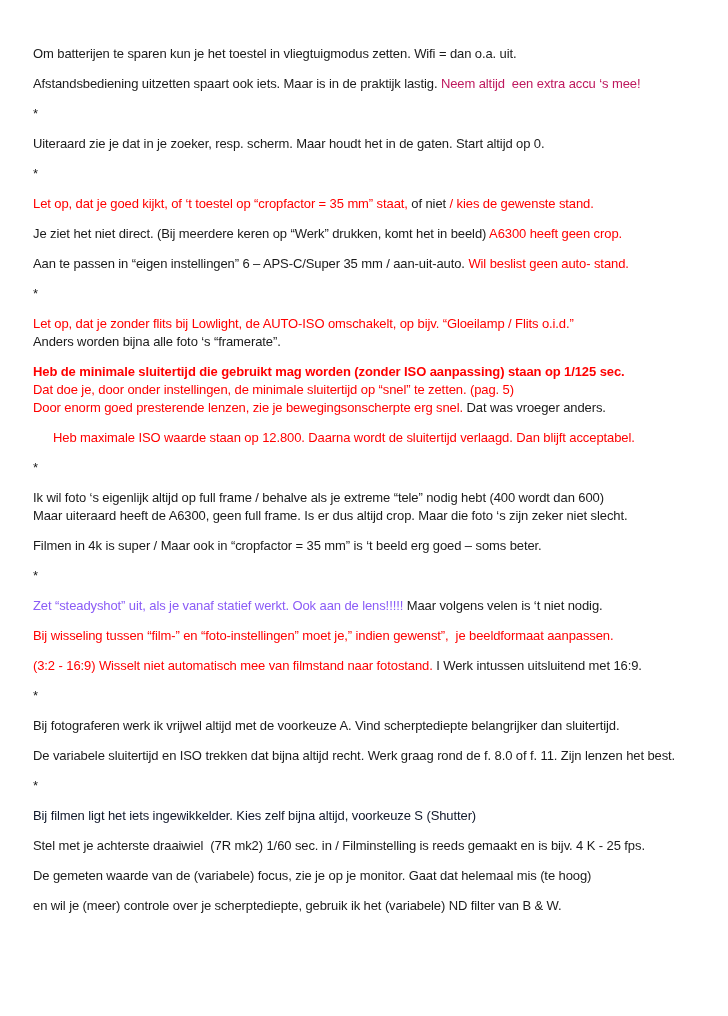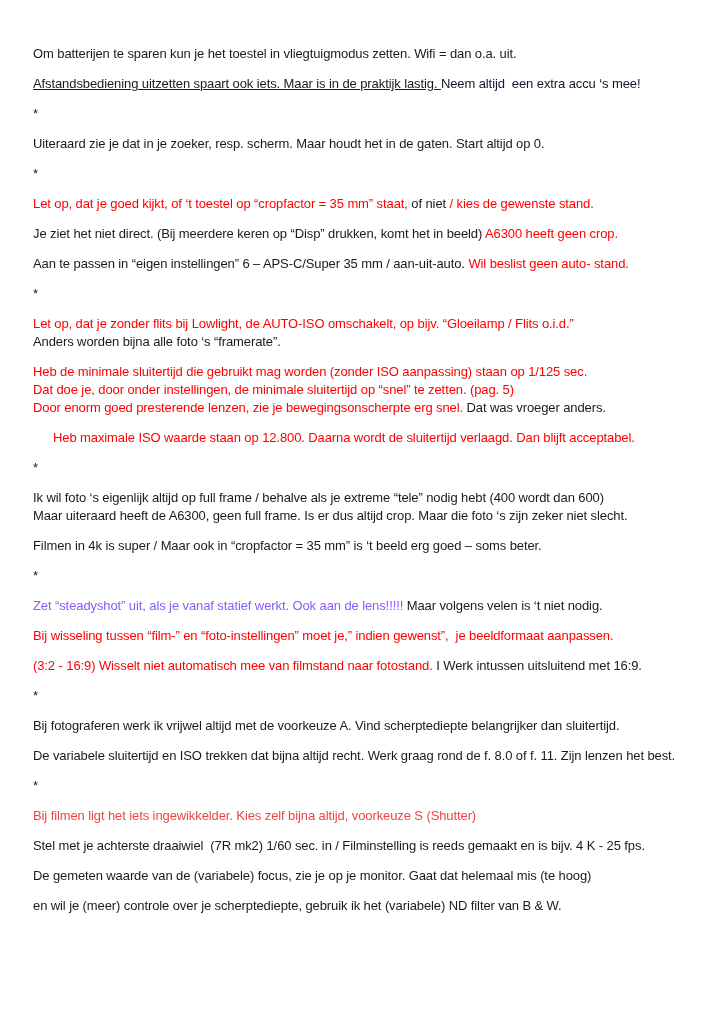--- a/index.html
+++ b/index.html
@@ -34,49 +34,49 @@
 </style>
 </head>
 <body>
 
 <div class="page">
   <div>
       <div class="para">
         <div class="line"><span class="seg" style="color: rgb(26, 26, 26);">Om batterijen te sparen kun je het toestel in vliegtuigmodus zetten. Wifi = dan o.a. uit.</span></div>
       </div>
       <div class="para">
-        <div class="line"><span class="seg" style="color: rgb(26, 26, 26); text-decoration: underline;">Afstandsbediening uitzetten spaart ook iets. Maar is in de praktijk lastig. </span><span class="seg" style="color: #0f172a;">Neem altijd  een extra accu ‘s mee!</span></div>
+        <div class="line"><span class="seg" style="color: rgb(26, 26, 26);">Afstandsbediening uitzetten spaart ook iets. Maar is in de praktijk lastig. </span><span class="seg" style="color: #be185d;">Neem altijd  een extra accu ‘s mee!</span></div>
       </div>
       <div class="para">
         <div class="line"><span class="seg" style="color: rgb(26, 26, 26);">*</span></div>
       </div>
       <div class="para">
         <div class="line"><span class="seg" style="color: rgb(26, 26, 26);">Uiteraard zie je dat in je zoeker, resp. scherm. Maar houdt het in de gaten. Start altijd op 0.</span></div>
       </div>
       <div class="para">
         <div class="line"><span class="seg" style="color: rgb(26, 26, 26);">*</span></div>
       </div>
       <div class="para">
         <div class="line"><span class="seg" style="color: rgb(255, 0, 0);">Let op, dat je goed kijkt, of ‘t toestel op “cropfactor = 35 mm” staat, </span><span class="seg" style="color: rgb(26, 26, 26);">of niet </span><span class="seg" style="color: rgb(255, 0, 0);">/ kies de gewenste stand.</span></div>
       </div>
       <div class="para">
-        <div class="line"><span class="seg" style="color: rgb(26, 26, 26);">Je ziet het niet direct. (Bij meerdere keren op “Disp” drukken, komt het in beeld) </span><span class="seg" style="color: rgb(255, 0, 0);">A6300 heeft geen crop.</span></div>
+        <div class="line"><span class="seg" style="color: rgb(26, 26, 26);">Je ziet het niet direct. (Bij meerdere keren op “Werk” drukken, komt het in beeld) </span><span class="seg" style="color: rgb(255, 0, 0);">A6300 heeft geen crop.</span></div>
       </div>
       <div class="para">
         <div class="line"><span class="seg" style="color: rgb(26, 26, 26);">Aan te passen in “eigen instellingen” 6 – APS-C/Super 35 mm / aan-uit-auto. </span><span class="seg" style="color: rgb(255, 0, 0);">Wil beslist geen auto- stand.</span></div>
       </div>
       <div class="para">
         <div class="line"><span class="seg" style="color: rgb(26, 26, 26);">*</span></div>
       </div>
       <div class="para">
         <div class="line"><span class="seg" style="color: rgb(255, 0, 0); margin-top: 13px;">Let op, dat je zonder flits bij Lowlight, de AUTO-ISO omschakelt, op bijv. “Gloeilamp / Flits o.i.d.”</span></div>
         <div class="line"><span class="seg" style="color: rgb(26, 26, 26);">Anders worden bijna alle foto ‘s “framerate”.</span></div>
       </div>
       <div class="para">
-        <div class="line"><span class="seg" style="color: rgb(255, 0, 0);">Heb de minimale sluitertijd die gebruikt mag worden (zonder ISO aanpassing) staan op 1/125 sec.</span></div>
+        <div class="line"><span class="seg" style="color: rgb(255, 0, 0); font-weight: bold;">Heb de minimale sluitertijd die gebruikt mag worden (zonder ISO aanpassing) staan op 1/125 sec.</span></div>
         <div class="line"><span class="seg" style="color: rgb(255, 0, 0);">Dat doe je, door onder instellingen, de minimale sluitertijd op “snel” te zetten. (pag. 5)</span></div>
         <div class="line"><span class="seg" style="color: rgb(255, 0, 0);">Door enorm goed presterende lenzen, zie je bewegingsonscherpte erg snel. </span><span class="seg" style="color: rgb(26, 26, 26);">Dat was vroeger anders.</span></div>
       </div>
       <div class="para">
         <div class="line"><span class="seg" style="color: rgb(255, 0, 0); margin-left: 20px;">Heb maximale ISO waarde staan op 12.800. Daarna wordt de sluitertijd verlaagd. Dan blijft acceptabel.</span></div>
       </div>
       <div class="para">
         <div class="line"><span class="seg" style="color: rgb(26, 26, 26);">*</span></div>
       </div>
       <div class="para">
@@ -104,21 +104,21 @@
       <div class="para">
         <div class="line"><span class="seg" style="color: rgb(26, 26, 26);">Bij fotograferen werk ik vrijwel altijd met de voorkeuze A. Vind scherptediepte belangrijker dan sluitertijd.</span></div>
       </div>
       <div class="para">
         <div class="line"><span class="seg" style="color: rgb(26, 26, 26);">De variabele sluitertijd en ISO trekken dat bijna altijd recht. Werk graag rond de f. 8.0 of f. 11. Zijn lenzen het best.</span></div>
       </div>
       <div class="para">
         <div class="line"><span class="seg" style="color: rgb(26, 26, 26);">*</span></div>
       </div>
       <div class="para">
-        <div class="line"><span class="seg" style="color: #ef4444;">Bij filmen ligt het iets ingewikkelder. Kies zelf bijna altijd, voorkeuze S (Shutter)</span></div>
+        <div class="line"><span class="seg" style="color: #0f172a;">Bij filmen ligt het iets ingewikkelder. Kies zelf bijna altijd, voorkeuze S (Shutter)</span></div>
       </div>
       <div class="para">
         <div class="line"><span class="seg" style="color: rgb(26, 26, 26);">Stel met je achterste draaiwiel  (7R mk2) 1/60 sec. in / Filminstelling is reeds gemaakt en is bijv. 4 K - 25 fps.</span></div>
       </div>
       <div class="para">
         <div class="line"><span class="seg" style="color: rgb(26, 26, 26);">De gemeten waarde van de (variabele) focus, zie je op je monitor. Gaat dat helemaal mis (te hoog)</span></div>
       </div>
       <div class="para">
         <div class="line"><span class="seg" style="color: rgb(26, 26, 26);">en wil je (meer) controle over je scherptediepte, gebruik ik het (variabele) ND filter van B &amp; W.</span></div>
       </div>

